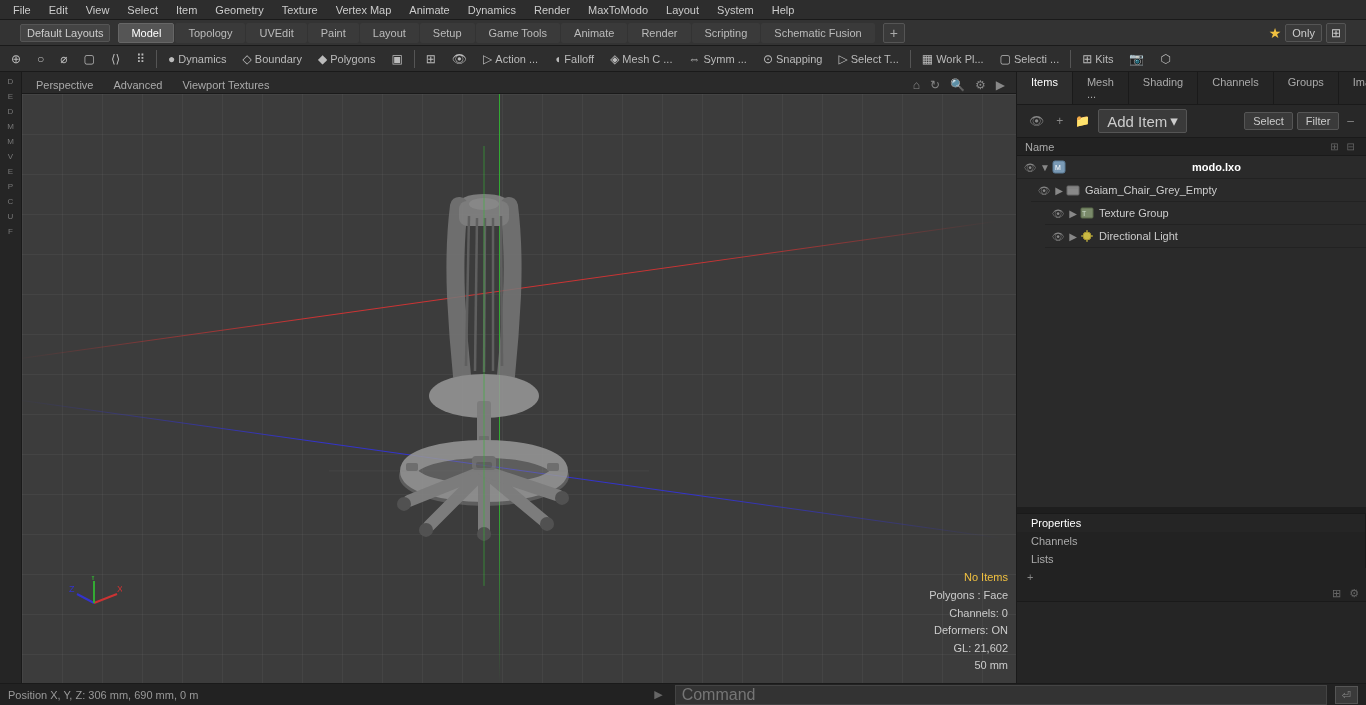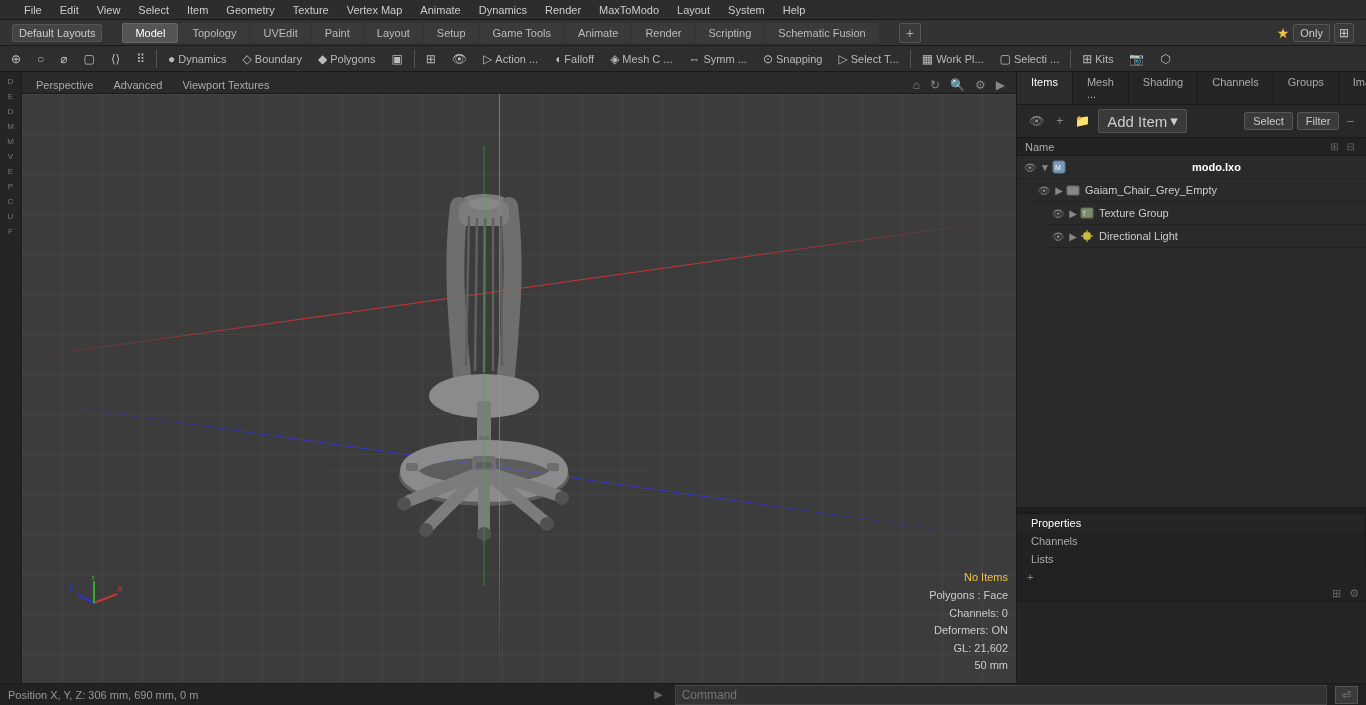--- a/index.html
+++ b/index.html
@@ -1,23 +1,23 @@
 <!DOCTYPE html>
 <html><head>
   <meta charset="utf-8">
   <style>
     * { margin: 0; padding: 0; box-sizing: border-box; }
     body { width: 1366px; height: 705px; background: #3a3a3a; font-family: 'Segoe UI', Arial, sans-serif; font-size: 11px; color: #ccc; overflow: hidden; user-select: none; }
 
     
-    #menubar { display: flex; align-items: center; height: 20px; background: #2d2d2d; border-bottom: 1px solid #1a1a1a; padding: 0 16px; gap: 2px; }
+    #menubar { display: flex; align-items: center; height: 20px; background: #2d2d2d; border-bottom: 1px solid #1a1a1a; padding: 0 5px; gap: 2px; }
     .menu-item { padding: 2px 8px; color: #ccc; cursor: pointer; font-size: 11px; }
 
     
-    #toolbar1 { display: flex; align-items: center; height: 26px; background: #333; border-bottom: 1px solid #1a1a1a; padding: 0 12px; gap: 20px; }
+    #toolbar1 { display: flex; align-items: center; height: 26px; background: #333; border-bottom: 1px solid #1a1a1a; padding: 0 20px; gap: 8px; }
     .toolbar-layout-select { background: #444; border: 1px solid #555; color: #ccc; padding: 2px 6px; font-size: 11px; border-radius: 2px; cursor: pointer; }
     .tab-group { display: flex; align-items: center; gap: 1px; }
     .tab-btn { padding: 3px 12px; font-size: 11px; cursor: pointer; border-radius: 2px; color: #bbb; background: #3a3a3a; border: 1px solid transparent; }
     .tab-btn.active { background: #555; color: #fff; border-color: #666; }
     .tab-add { padding: 2px 6px; background: #3a3a3a; border: 1px solid #555; border-radius: 2px; cursor: pointer; color: #aaa; font-size: 14px; line-height: 1; }
     .star-only { margin-left: auto; display: flex; align-items: center; gap: 4px; }
     .star-btn { color: #f0c040; font-size: 14px; cursor: pointer; }
     .only-btn { padding: 2px 6px; background: #3a3a3a; border: 1px solid #555; border-radius: 2px; cursor: pointer; color: #ccc; }
     .maximize-btn { padding: 2px 4px; background: #3a3a3a; border: 1px solid #555; border-radius: 2px; cursor: pointer; color: #ccc; font-size: 12px; }
 
@@ -79,21 +79,21 @@
     .prop-tab { padding: 3px 14px; font-size: 11px; cursor: pointer; color: #aaa; border-right: 1px solid #1a1a1a; }
     .prop-tab.active { color: #fff; background: #252525; }
     .prop-tab-add { padding: 3px 8px; color: #888; cursor: pointer; margin-left: 2px; }
     .prop-tab-actions { margin-left: auto; display: flex; align-items: center; padding: 0 4px; gap: 2px; }
     .prop-tab-btn { color: #666; cursor: pointer; font-size: 11px; padding: 1px 3px; }
     #prop-content { flex: 1; background: #252525; }
 
     
     #statusbar { display: flex; align-items: center; height: 22px; background: #222; border-top: 1px solid #1a1a1a; padding: 0 8px; gap: 8px; }
     #statusbar-left { flex: 1; font-size: 11px; color: #999; }
-    .cmd-input { flex: 1; background: #333; border: 1px solid #444; color: #ccc; padding: 2px 6px; font-size: 12px; height: 20px; outline: none; }
+    .cmd-input { flex: 1; background: #333; border: 1px solid #444; color: #ccc; padding: 2px 6px; font-size: 16px; height: 20px; outline: none; }
     .cmd-go-btn { padding: 2px 6px; background: #3a3a3a; border: 1px solid #555; color: #888; cursor: pointer; height: 18px; font-size: 11px; }
 
     
     #left-strip { width: 22px; background: #252525; display: flex; flex-direction: column; align-items: center; gap: 1px; padding: 2px 0; border-right: 1px solid #1a1a1a; }
     .strip-btn { width: 20px; height: 14px; display: flex; align-items: center; justify-content: center; cursor: pointer; color: #777; font-size: 8px; border-radius: 1px; }
 
     
     .text-yellow { color: #f0c040; }
     .text-white { color: #cccccc; }
 

